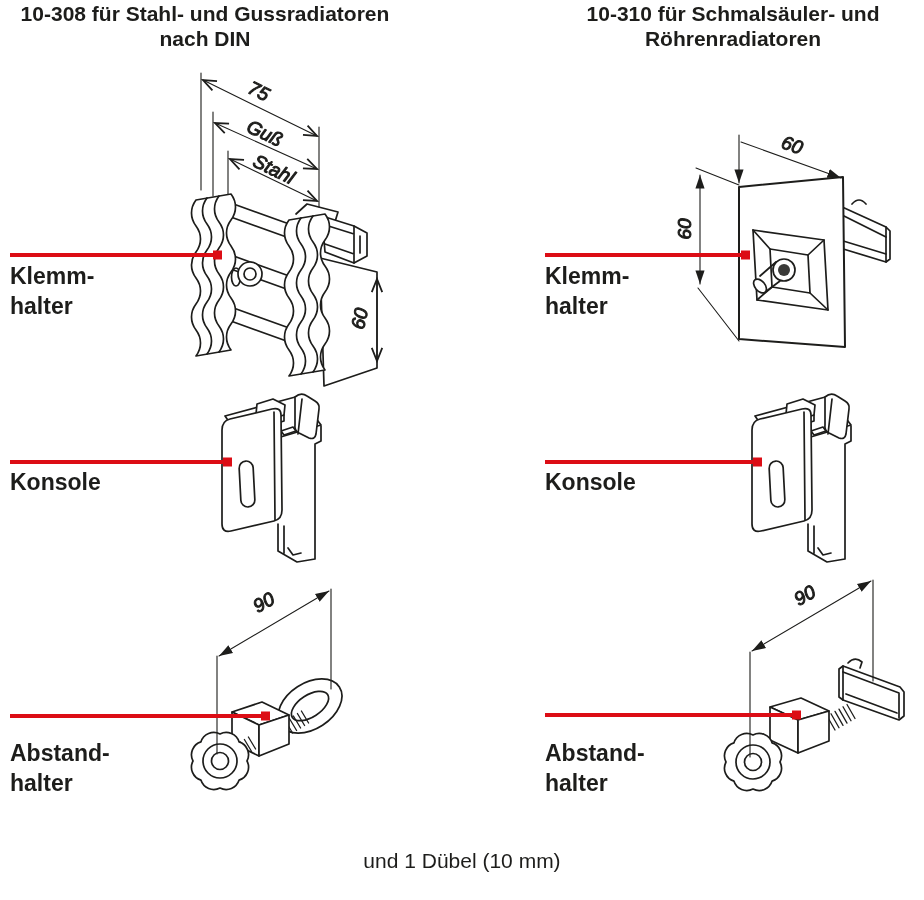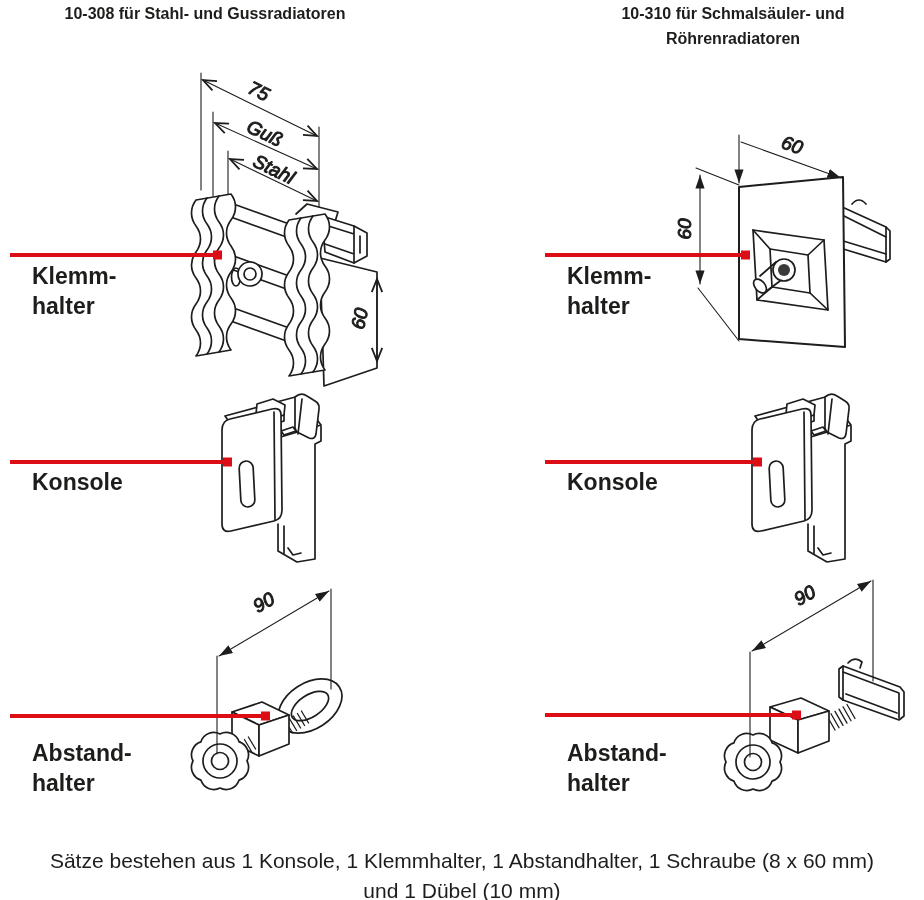--- a/index.html
+++ b/index.html
@@ -1,21 +1,21 @@
 <!DOCTYPE html>
 <html><head>
 <meta charset="utf-8">
 <style>
   html,body{margin:0;padding:0;background:#ffffff;}
   body{width:924px;height:900px;position:relative;overflow:hidden;
        font-family:"Liberation Sans",sans-serif;color:#1d1d1b;}
-  .hdr{position:absolute;top:1px;text-align:center;font-size:16px;font-weight:bold;line-height:25px;}
+  .hdr{position:absolute;top:1px;text-align:center;font-size:21px;font-weight:bold;line-height:25px;}
   .hdr-left{left:0;width:410px;}
   .hdr-right{left:538px;width:390px;}
-  .part-label{position:absolute;font-size:23px;font-weight:bold;line-height:30px;margin-left:22px;}
+  .part-label{position:absolute;font-size:23px;font-weight:bold;line-height:30px;}
   .pl-left{left:10px;}
   .pl-right{left:545px;}
   .lbl-klemm{top:261px;}
   .lbl-konsole{top:467px;}
   .lbl-abstand{top:738px;}
   .footer{position:absolute;top:846px;left:0;width:924px;text-align:center;
           font-size:21px;line-height:30px;font-weight:normal;}
   svg text.dim{font-family:"Liberation Sans",sans-serif;font-style:italic;font-size:19px;
                fill:#1d1d1b;text-anchor:middle;}
   #art{position:absolute;left:0;top:0;}
@@ -185,20 +185,21 @@
     <rect x="753" y="457.5" width="9" height="9" fill="#dc0d15" stroke="none"></rect>
     <path d="M10,716 L262,716"></path>
     <rect x="261" y="711.5" width="9" height="9" fill="#dc0d15" stroke="none"></rect>
     <path d="M545,715 L793,715"></path>
     <rect x="792" y="710.5" width="9" height="9" fill="#dc0d15" stroke="none"></rect>
   </g>
 </svg>
 
 <div class="hdr hdr-left">
   <div>10-308 für Stahl- und Gussradiatoren</div>
+  <div>nach DIN</div>
 </div>
 <div class="hdr hdr-right">
   <div>10-310 für Schmalsäuler- und</div>
   <div>Röhrenradiatoren</div>
 </div>
 
 <div class="part-label pl-left lbl-klemm">
   <div>Klemm-</div>
   <div>halter</div>
 </div>
@@ -215,15 +216,14 @@
 <div class="part-label pl-left lbl-abstand">
   <div>Abstand-</div>
   <div>halter</div>
 </div>
 <div class="part-label pl-right lbl-abstand">
   <div>Abstand-</div>
   <div>halter</div>
 </div>
 
 <div class="footer">
-  <div>Sätze bestehen aus 1 Konsole, 1 Klemmhalter, 1 Abstandhalter, 1 Schraube (8 x 60 mm)</div>
   <div>und 1 Dübel (10 mm)</div>
 </div>
 
 </body></html>

